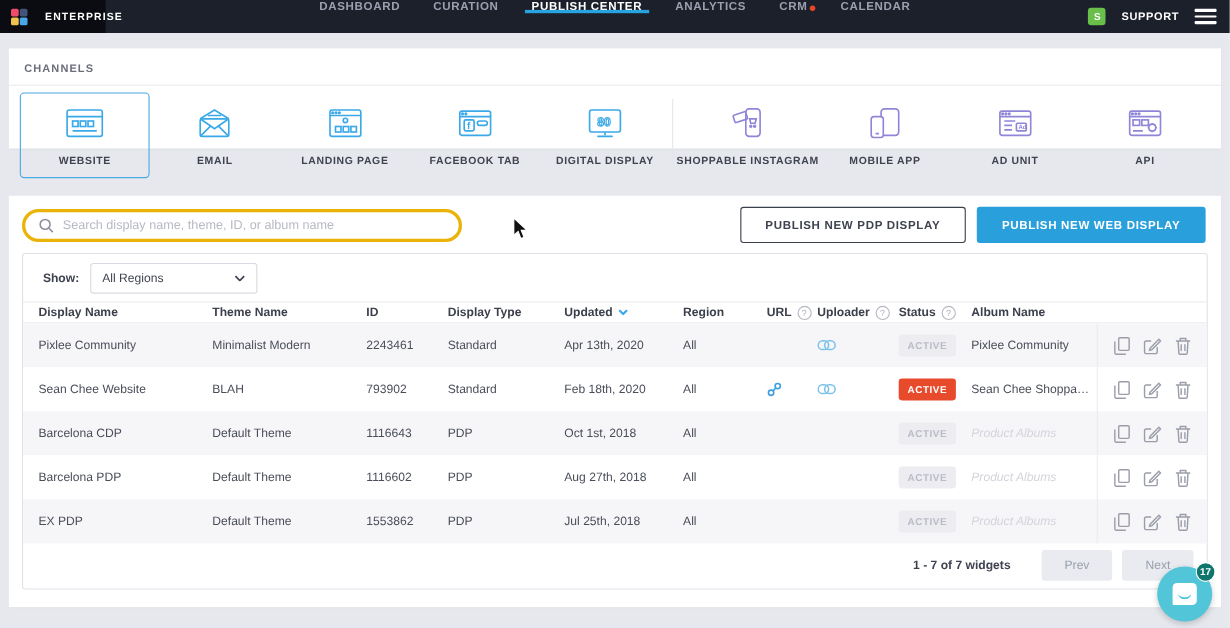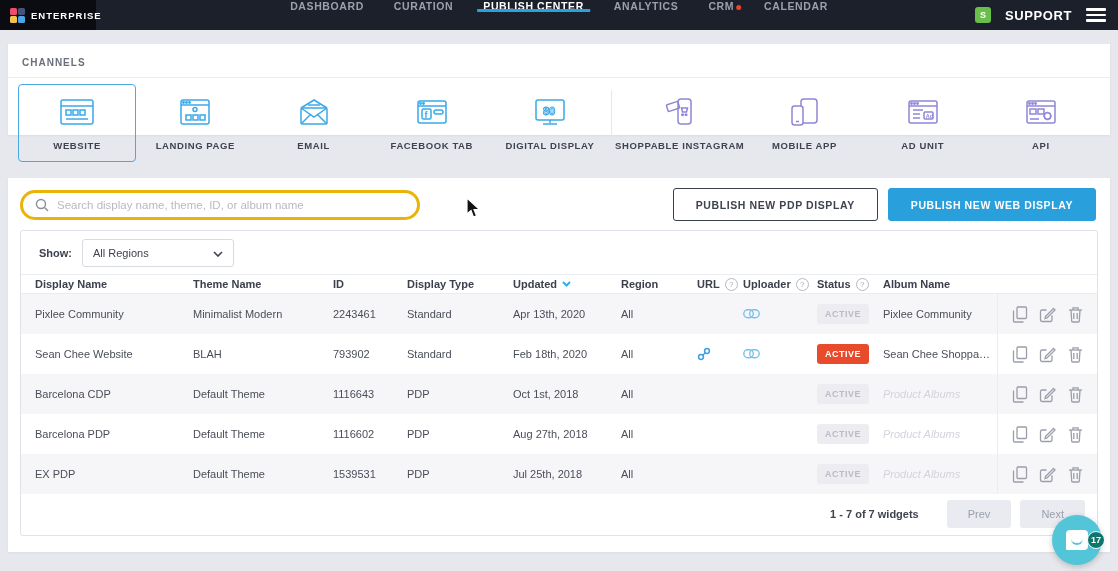--- a/index.html
+++ b/index.html
@@ -1,32 +1,32 @@
 <!DOCTYPE html>
 <html><head>
 <meta charset="utf-8">
 <style>
   * { margin:0; padding:0; box-sizing:border-box; }
   html,body { width:1118px; height:571px; overflow:hidden; }
   body { font-family:"Liberation Sans", sans-serif; background:#e6e8ed; position:relative; }
 
   
   .navbar { position:absolute; top:0; left:0; width:1118px; height:30px; background:#1c202b; display:flex; align-items:center; z-index:5; }
-  .logo-block { width:96px; height:30px; background:#0a0c11; display:flex; align-items:center; gap:6px; padding-left:10px; flex:0 0 auto; }
+  .logo-block { width:96px; height:30px; background:#0a0c11; display:flex; align-items:center; gap:16px; padding-left:10px; flex:0 0 auto; }
   .logo-grid { width:15px; height:15px; display:grid; grid-template-columns:7px 7px; grid-template-rows:7px 7px; gap:1px; }
   .logo-grid span { border-radius:1.5px; }
   .brand { color:#fff; font-size:9.5px; font-weight:bold; letter-spacing:1px; }
   .nav-center { position:absolute; left:50%; top:0; transform:translateX(-50%); height:30px; display:flex; align-items:flex-start; gap:30px; }
   .nav-item { position:relative; display:flex; align-items:center; color:#9aa0b0; font-size:10.5px; font-weight:bold; letter-spacing:0.6px; cursor:pointer; }
   .nav-item.active { color:#ffffff; }
   .nav-item.active::after { content:""; position:absolute; left:-6px; right:-6px; bottom:0; height:3px; background:#29a3e0; }
   .nav-dot { position:absolute; top:5px; right:-7px; width:5px; height:5px; border-radius:50%; background:#e8472b; }
   .nav-right { margin-left:auto; display:flex; align-items:center; gap:14px; padding-right:12px; }
   .avatar-square { width:16px; height:16px; background:#6abf4b; border-radius:3px; color:#fff; font-size:9px; font-weight:bold; display:flex; align-items:center; justify-content:center; }
-  .support-label { color:#ffffff; font-size:13px; font-weight:bold; letter-spacing:0.6px; cursor:pointer; }
+  .support-label { color:#ffffff; font-size:10px; font-weight:bold; letter-spacing:0.6px; cursor:pointer; }
   .hamburger { width:20px; display:flex; flex-direction:column; gap:3px; cursor:pointer; }
   .hamburger span { height:2.5px; background:#fff; border-radius:1px; }
 
   
   .card { position:absolute; left:8px; right:8px; background:#fff; box-shadow:0 1px 2px rgba(40,45,60,0.06); }
   .channels-card { top:44px; height:91px; }
   .main-card { top:178px; height:374px; }
 
   
   .channels-title { font-size:10px; font-weight:bold; letter-spacing:1px; color:#6b6f7b; padding:13px 0 9px 14px; border-bottom:1px solid #ebecf1; }
@@ -70,21 +70,21 @@
 
   .pagination-row { margin-top:auto; display:flex; align-items:center; justify-content:flex-end; gap:9px; padding:6px 12px 7px 0; }
   .page-summary { font-size:11px; font-weight:bold; color:#3f4350; margin-right:19px; }
   .page-btn { background:#e9ebf0; color:#9aa0ac; border:none; font-size:11px; padding:8px 21px; border-radius:3px; cursor:pointer; font-family:"Liberation Sans", sans-serif; }
 
   
   .chat-widget { position:absolute; right:16px; bottom:6px; width:50px; height:50px; z-index:9; }
   .chat-bubble { width:50px; height:50px; border-radius:50%; background:#52c5d8; display:flex; align-items:center; justify-content:center; cursor:pointer; box-shadow:0 2px 6px rgba(0,0,0,0.2); }
   .chat-glyph { width:22px; height:20px; background:#fff; border-radius:4px 4px 4px 1px; position:relative; }
   .chat-glyph::after { content:""; position:absolute; left:5px; right:5px; bottom:5px; height:5px; border:2px solid #52c5d8; border-top:none; border-left:none; border-right:none; border-radius:0 0 8px 8px; }
-  .chat-badge { position:absolute; top:-4px; right:-3px; min-width:18px; height:18px; border-radius:9px; background:#0f766e; color:#fff; font-size:9px; font-weight:bold; display:flex; align-items:center; justify-content:center; border:1.5px solid #fff;margin-top:20px; }
+  .chat-badge { position:absolute; top:-4px; right:-3px; min-width:18px; height:18px; border-radius:9px; background:#0f766e; color:#fff; font-size:9px; font-weight:bold; display:flex; align-items:center; justify-content:center; border:1.5px solid #fff; }
 
   
   .cursor { position:absolute; left:466px; top:197px; z-index:20; pointer-events:none; }
 </style>
 </head>
 <body>
 
 <div class="navbar">
   <div class="logo-block">
     <div class="logo-grid">
@@ -131,44 +131,44 @@
             <rect x="23" y="15" width="5" height="5"></rect>
           <line x1="9" y1="24" x2="31" y2="24"></line>
         </svg>
       </span>
       <span class="channel-label">WEBSITE</span>
     </div>
 
     <div class="channel">
       <span>
         <svg width="40" height="34" viewBox="0 0 40 34" fill="none" stroke="#3aa9e9" stroke-width="1.5">
+          <path d="M7 13 L20 5 L33 13"></path>
+            <rect x="7" y="13" width="26" height="16" rx="1.5"></rect>
+          <path d="M7 29 L17 19 M33 29 L23 19 M7 13 L20 22 L33 13"></path>
+          <line x1="14" y1="10" x2="26" y2="10"></line>
+        </svg>
+      </span>
+      <span class="channel-label">EMAIL</span>
+    </div>
+
+    <div class="channel">
+      <span>
+        <svg width="40" height="34" viewBox="0 0 40 34" fill="none" stroke="#3aa9e9" stroke-width="1.5">
           <rect x="6" y="5" width="28" height="24" rx="2"></rect>
             <line x1="6" y1="10" x2="34" y2="10"></line>
           <circle cx="8.5" cy="7.5" r="0.7" fill="#3aa9e9"></circle>
             <circle cx="11.5" cy="7.5" r="0.7" fill="#3aa9e9"></circle>
             <circle cx="14.5" cy="7.5" r="0.7" fill="#3aa9e9"></circle>
           <circle cx="20" cy="14.5" r="2"></circle>
           <rect x="11" y="20" width="5" height="5"></rect>
             <rect x="18" y="20" width="5" height="5"></rect>
             <rect x="25" y="20" width="5" height="5"></rect>
         </svg>
       </span>
       <span class="channel-label">LANDING PAGE</span>
-    </div>
-
-    <div class="channel">
-      <span>
-        <svg width="40" height="34" viewBox="0 0 40 34" fill="none" stroke="#3aa9e9" stroke-width="1.5">
-          <path d="M7 13 L20 5 L33 13"></path>
-            <rect x="7" y="13" width="26" height="16" rx="1.5"></rect>
-          <path d="M7 29 L17 19 M33 29 L23 19 M7 13 L20 22 L33 13"></path>
-          <line x1="14" y1="10" x2="26" y2="10"></line>
-        </svg>
-      </span>
-      <span class="channel-label">EMAIL</span>
     </div>
 
     <div class="channel">
       <span>
         <svg width="40" height="34" viewBox="0 0 40 34" fill="none" stroke="#3aa9e9" stroke-width="1.5">
           <rect x="6" y="6" width="28" height="22" rx="2"></rect>
             <line x1="6" y1="11" x2="34" y2="11"></line>
           <circle cx="8.5" cy="8.5" r="0.7" fill="#3aa9e9"></circle>
             <circle cx="11.5" cy="8.5" r="0.7" fill="#3aa9e9"></circle>
           <rect x="10" y="14" width="9" height="10" rx="1.5"></rect>
@@ -483,21 +483,21 @@
                 <path d="M3 4 l0.7 11 a1 1 0 0 0 1 1 h5.6 a1 1 0 0 0 1 -1 L12 4"></path>
                 <line x1="5.8" y1="7" x2="5.8" y2="13"></line>
                 <line x1="9.2" y1="7" x2="9.2" y2="13"></line>
               </svg>
             </span>
           </div>
         </div>
         <div class="tgrid trow odd">
           <div>EX PDP</div>
           <div>Default Theme</div>
-          <div>1539531</div>
+          <div>1553862</div>
           <div>PDP</div>
           <div>Jul 25th, 2018</div>
           <div>All</div>
           <div></div>
           <div></div>
           <div>
             <span class="badge inactive">ACTIVE</span>
           </div>
           <div>
             <span class="truncate album-placeholder">Product Albums</span>

